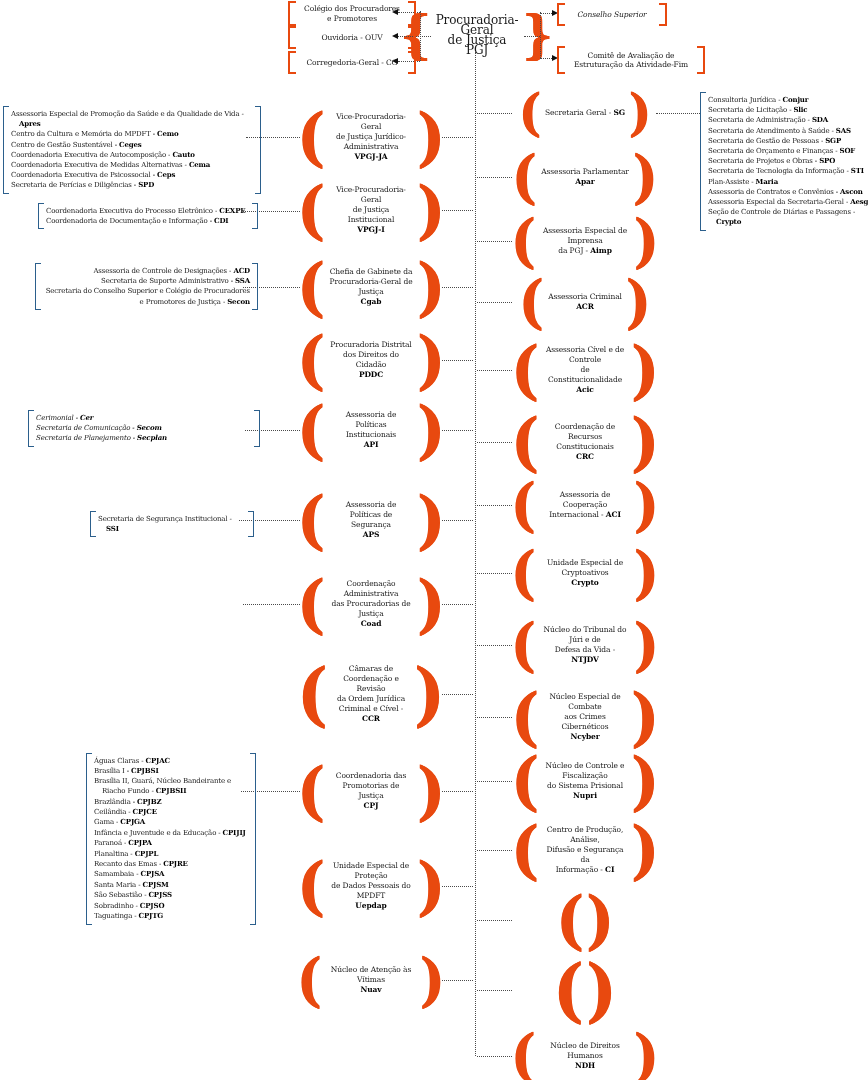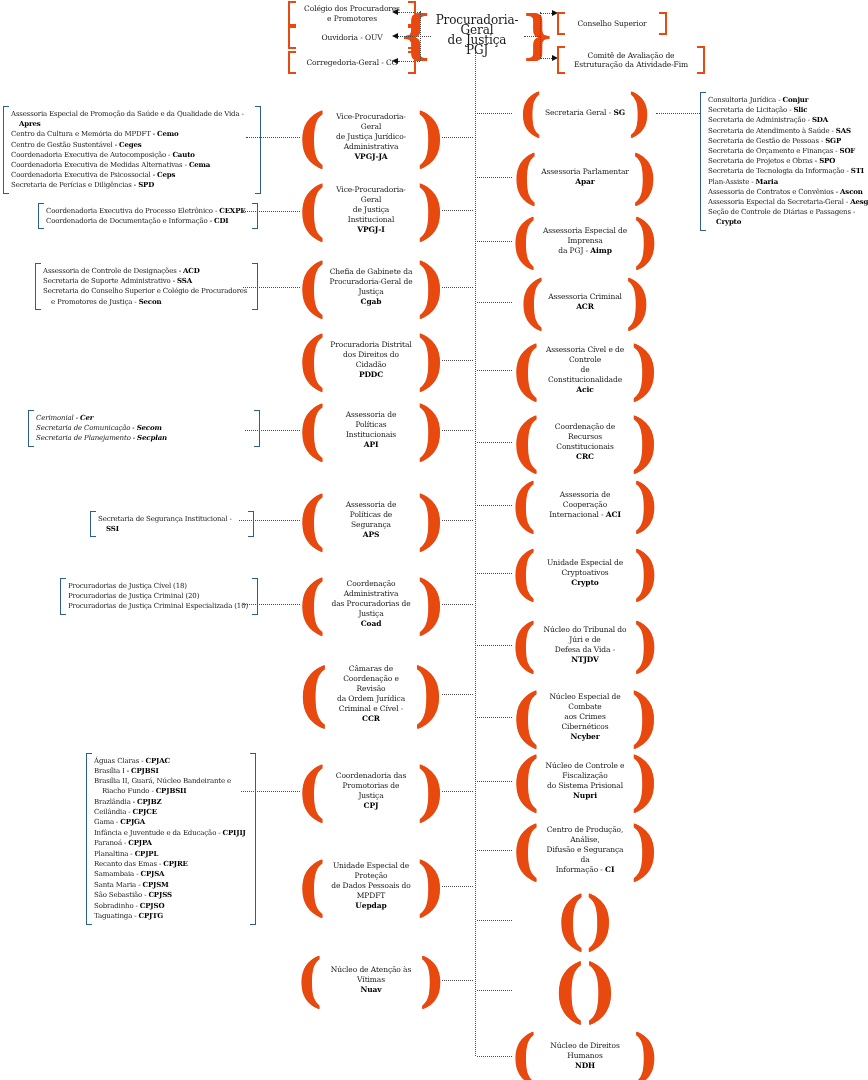--- a/index.html
+++ b/index.html
@@ -105,21 +105,21 @@
     <div class="hline" style="left: 243px; width: 57px; top: 211px;"></div>
     <div class="hline" style="left: 243px; width: 57px; top: 287px;"></div>
     <div class="hline" style="left: 245px; width: 55px; top: 430px;"></div>
     <div class="hline" style="left: 239px; width: 61px; top: 520px;"></div>
     <div class="hline" style="left: 243px; width: 57px; top: 604px;"></div>
     <div class="hline" style="left: 241px; width: 59px; top: 791px;"></div>
     <div class="hline" style="left: 656px; width: 44px; top: 113px;"></div>
     <div class="obox" style="left: 288px; width: 104px; top: 1px; height: 21px;">Colégio dos Procuradores<br>e Promotores</div>
     <div class="obox" style="left: 288px; width: 104px; top: 26px; height: 19px;">Ouvidoria - OUV</div>
     <div class="obox" style="left: 288px; width: 104px; top: 51px; height: 19px;">Corregedoria-Geral - CG</div>
-    <div class="obox" style="left: 557px; width: 86px; top: 12px; height: 19px;">Conselho Superior</div>
+    <div class="obox" style="left: 557px; width: 86px; top: 3px; height: 19px; font-style: italic;">Conselho Superior</div>
     <div class="obox" style="left: 557px; width: 124px; top: 46px; height: 24px;">Comitê de Avaliação de<br>Estruturação da Atividade-Fim</div>
     <div class="node" style="left: 296px; width: 150px; top: 102px; height: 70px;">
       <span class="paren" style="font-size:64px">(</span>
       <div class="lbl">Vice-Procuradoria-Geral<br>de Justiça Jurídico-Administrativa<br><b>VPGJ-JA</b></div>
       <span class="paren" style="font-size:64px">)</span>
     </div>
     <div class="node" style="left: 296px; width: 150px; top: 175px; height: 70px;">
       <span class="paren" style="font-size:64px">(</span>
       <div class="lbl">Vice-Procuradoria-Geral<br>de Justiça Institucional<br><b>VPGJ-I</b></div>
       <span class="paren" style="font-size:64px">)</span>
@@ -248,37 +248,32 @@
     </div>
     <div class="group" style="left: 3px; width: 242px; top: 106px;">
       <div class="li">Assessoria Especial de Promoção da Saúde e da Qualidade de Vida - <b>Apres</b></div>
       <div class="li">Centro da Cultura e Memória do MPDFT - <b>Cemo</b></div>
       <div class="li">Centro de Gestão Sustentável - <b>Ceges</b></div>
       <div class="li">Coordenadoria Executiva de Autocomposição - <b>Cauto</b></div>
       <div class="li">Coordenadoria Executiva de Medidas Alternativas - <b>Cema</b></div>
       <div class="li">Coordenadoria Executiva de Psicossocial - <b>Ceps</b></div>
       <div class="li">Secretaria de Perícias e Diligências - <b>SPD</b></div>
     </div>
-    <div class="group" style="left: 35px; width: 207px; top: 263px;">
+    <div class="group" style="left: 35px; width: 207px; top: 263px; text-align: right;">
       <div class="li">Assessoria de Controle de Designações - <b>ACD</b></div>
       <div class="li">Secretaria de Suporte Administrativo - <b>SSA</b></div>
       <div class="li">Secretaria do Conselho Superior e Colégio de Procuradores e Promotores de Justiça - <b>Secon</b></div>
     </div>
     <div class="group" style="left: 28px; width: 216px; top: 410px; font-style: italic;">
       <div class="li">Cerimonial - <b>Cer</b></div>
       <div class="li">Secretaria de Comunicação - <b>Secom</b></div>
       <div class="li">Secretaria de Planejamento - <b>Secplan</b></div>
     </div>
     <div class="group" style="left: 90px; width: 148px; top: 511px;">
       <div class="li">Secretaria de Segurança Institucional - <b>SSI</b></div>
-    </div>
-    <div class="group" style="left: 60px; width: 182px; top: 578px;">
-      <div class="li">Procuradorias de Justiça Cível (18)</div>
-      <div class="li">Procuradorias de Justiça Criminal (20)</div>
-      <div class="li">Procuradorias de Justiça Criminal Especializada (10)</div>
     </div>
     <div class="group tight" style="left: 86px; width: 154px; top: 753px;">
       <div class="li">Águas Claras - <b>CPJAC</b></div>
       <div class="li">Brasília I - <b>CPJBSI</b></div>
       <div class="li">Brasília II, Guará, Núcleo Bandeirante e Riacho Fundo - <b>CPJBSII</b></div>
       <div class="li">Brazlândia - <b>CPJBZ</b></div>
       <div class="li">Ceilândia - <b>CPJCE</b></div>
       <div class="li">Gama - <b>CPJGA</b></div>
       <div class="li">Infância e Juventude e da Educação - <b>CPIJIJ</b></div>
       <div class="li">Paranoá - <b>CPJPA</b></div>

